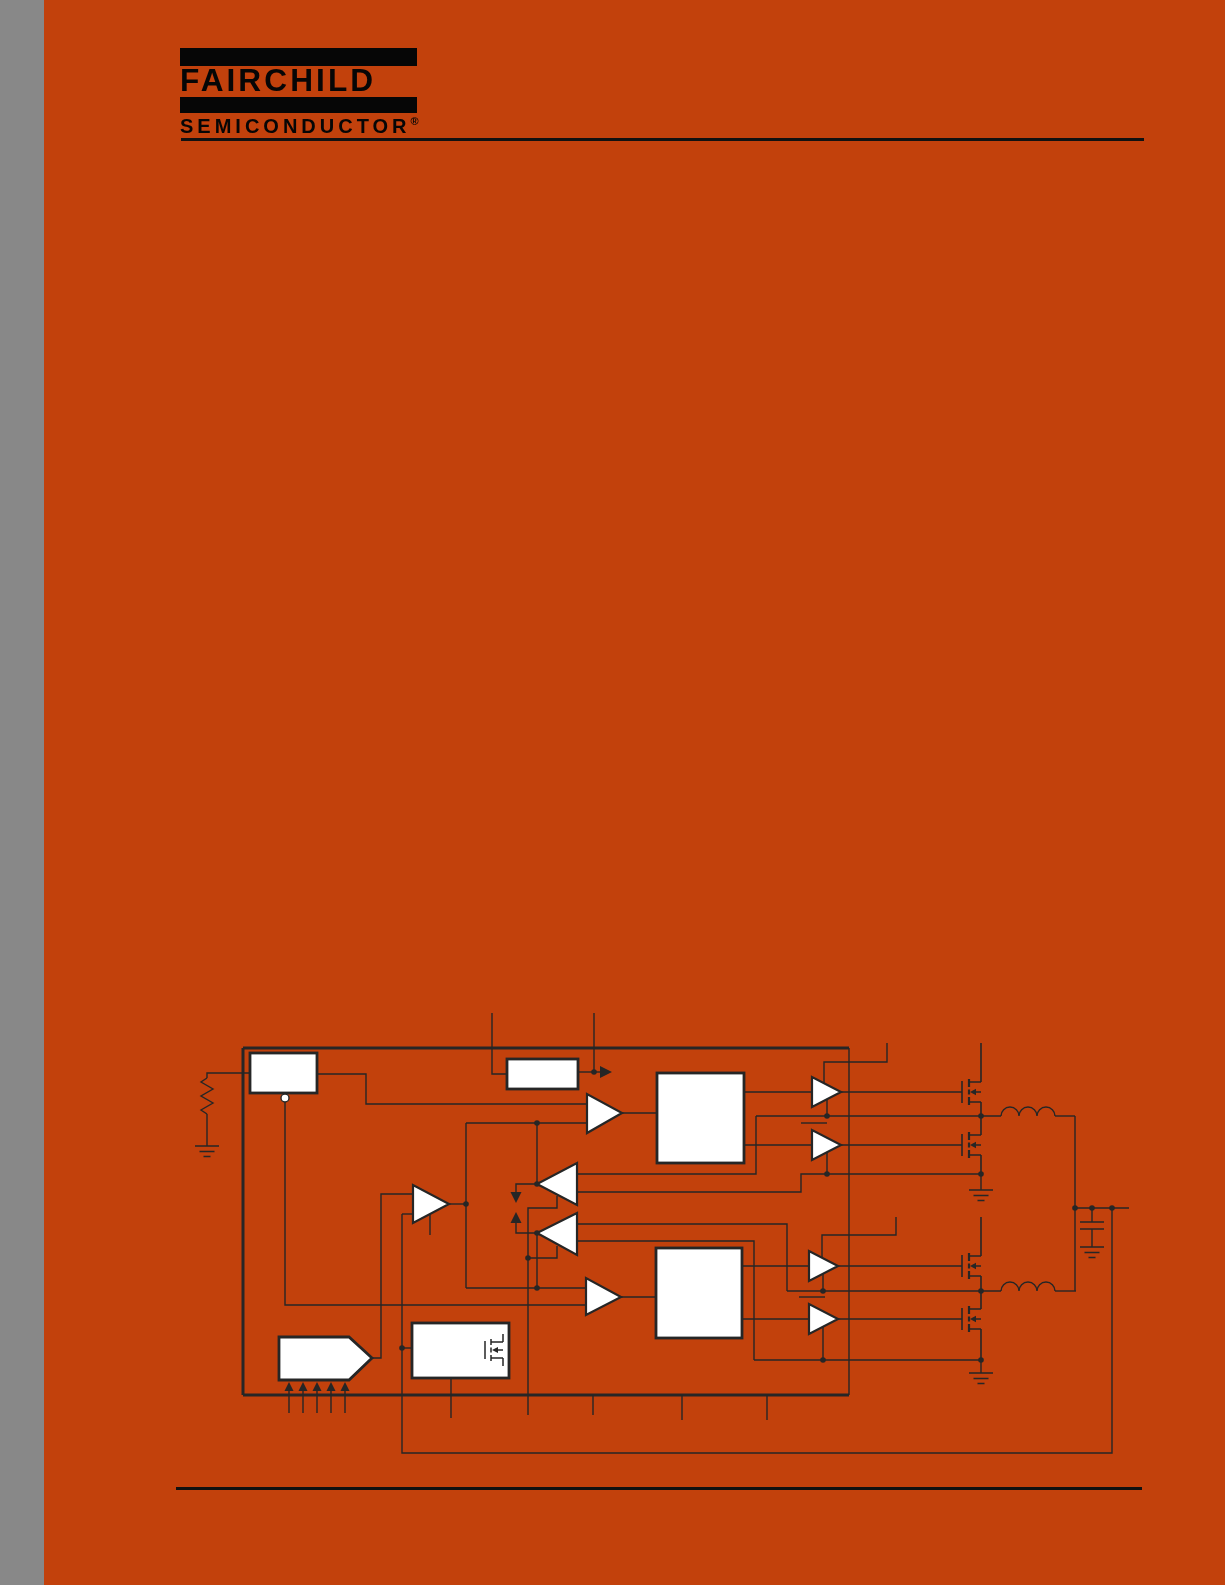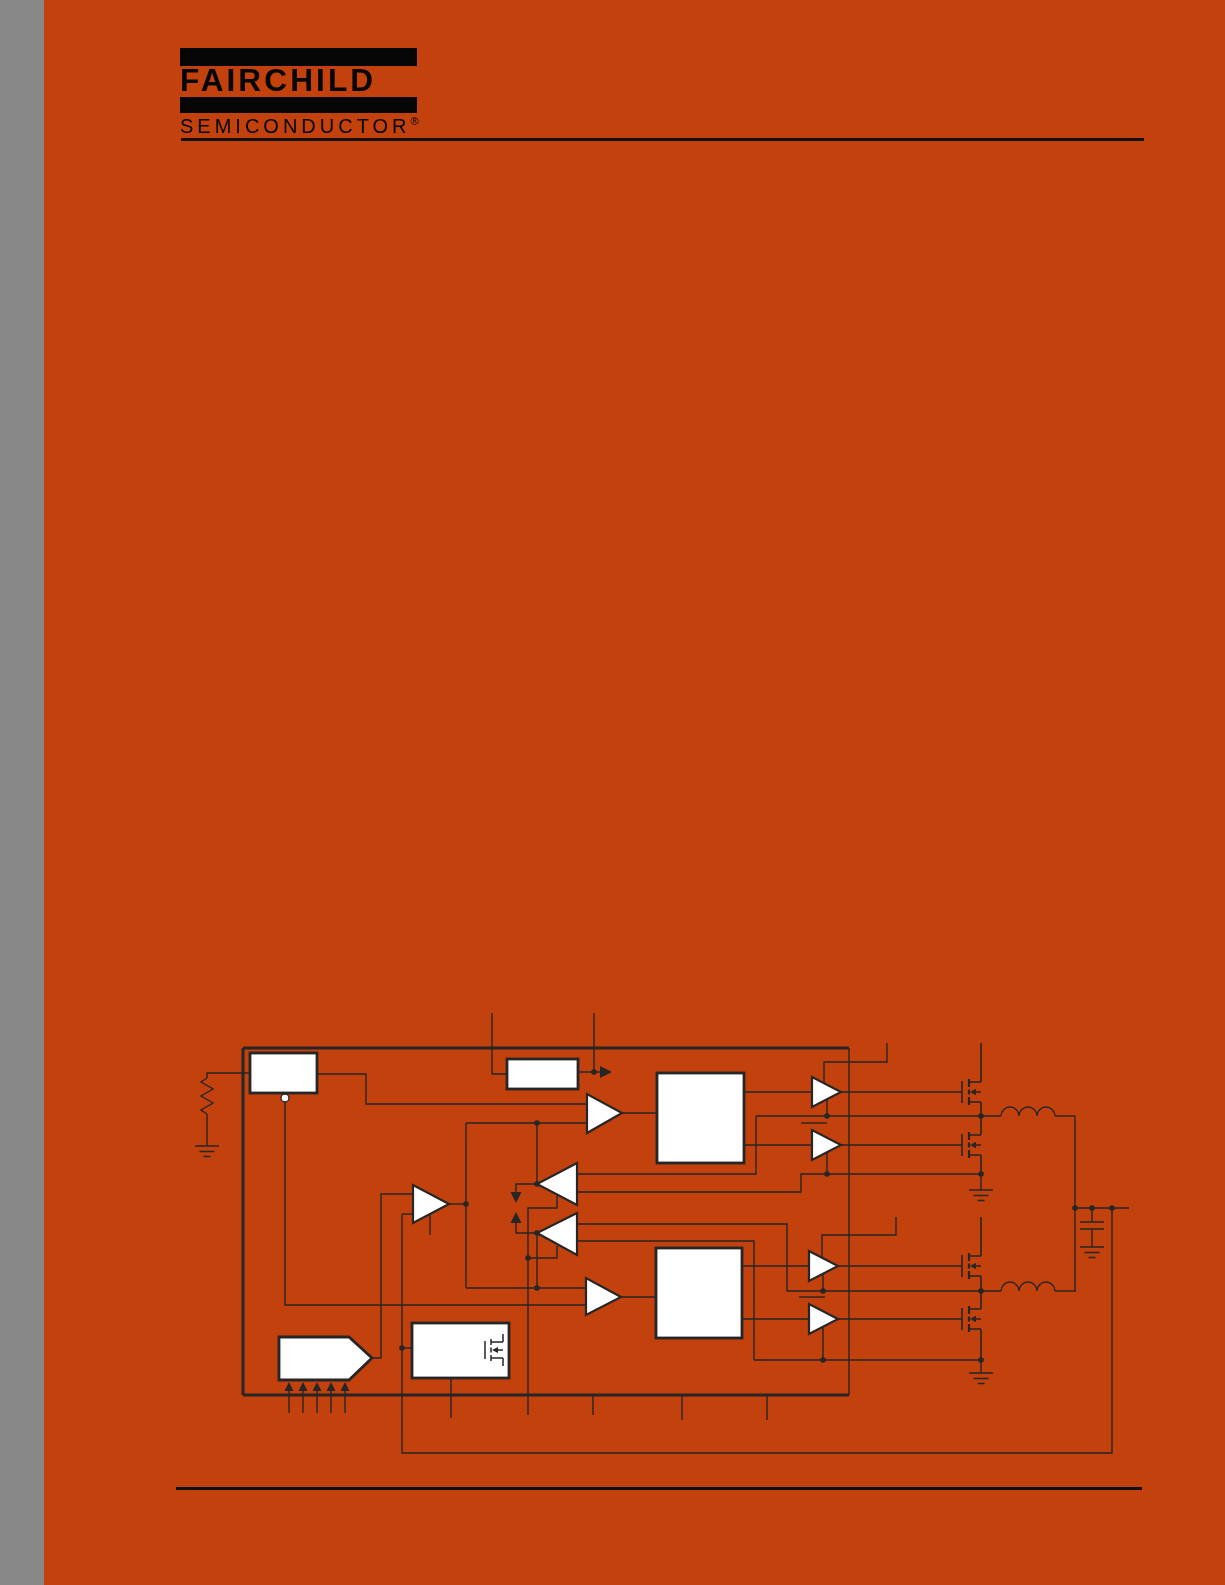--- a/index.html
+++ b/index.html
@@ -14,21 +14,21 @@
   
   #logo{position:absolute;left:136px;top:48px;width:237px;}
   .logo-bar{width:237px;height:18px;background:#060606;}
   .logo-bar.bar2{height:16px;margin-top:1px;}
   #brand{
     font-weight:bold;font-size:31px;line-height:30px;letter-spacing:3px;
     color:#060606;transform:scaleX(1.02);transform-origin:left;
     margin:0;padding:0;white-space:nowrap;
   }
   #subbrand{
-    font-weight:normal;font-size:20px;letter-spacing:4px;color:#060606;
+    font-weight:bold;font-size:20px;letter-spacing:4px;color:#060606;
     margin-top:2px;white-space:nowrap;
   }
   #subbrand sup{font-size:11px;letter-spacing:0;}
   .rule{position:absolute;background:#111;}
   #top-rule{left:137px;top:138px;width:963px;height:3px;}
   #bottom-rule{left:132px;top:1487px;width:966px;height:3px;}
   
   #schematic{position:absolute;left:0;top:0;}
   .wire{stroke:#262626;stroke-width:1.4;fill:none;}
   .thick{stroke:#262626;stroke-width:3;fill:none;}

